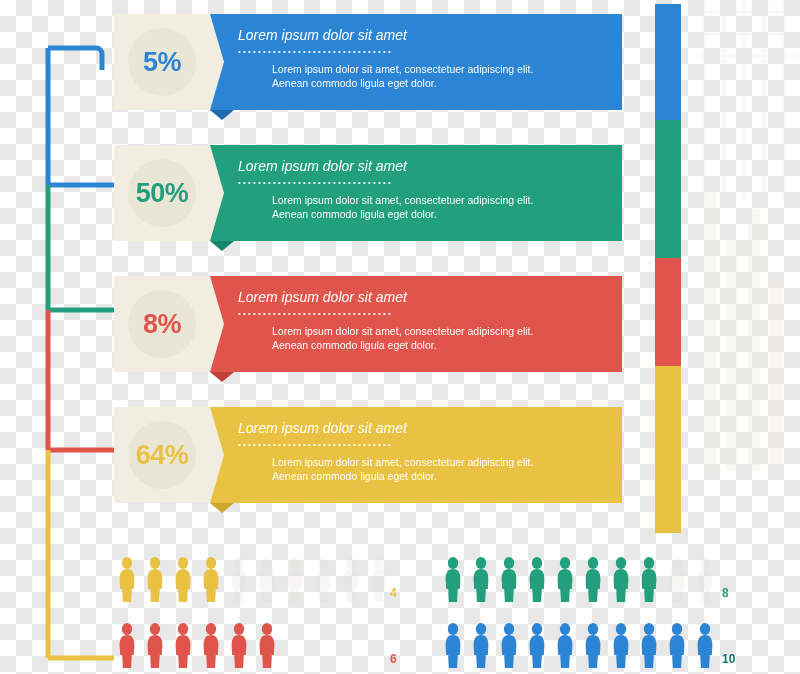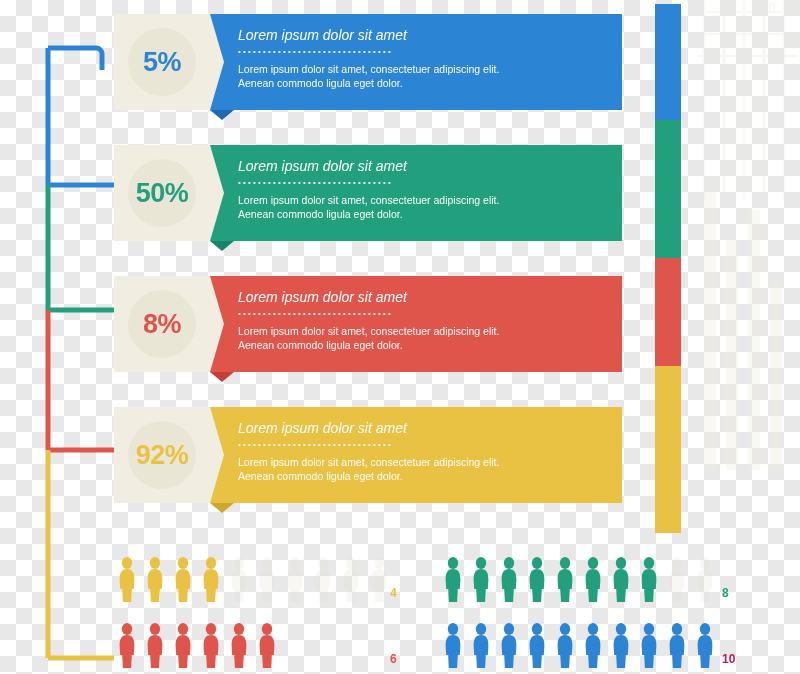--- a/index.html
+++ b/index.html
@@ -43,21 +43,21 @@
   }
   .notch{
     position:absolute;left:0;top:0;width:0;height:0;
     border-top:48px solid transparent;
     border-bottom:48px solid transparent;
     border-left:14px solid #f1eee1;
     z-index:4;
   }
   .bar-title{font-size:14px;margin:0 0 3px 0;line-height:18px;font-style:italic;}
   .dots{font-size:8px;letter-spacing:2.2px;line-height:10px;margin:2px 0 6px 0;opacity:.95;}
-  .bar-body{font-size:10.5px;line-height:13.5px;opacity:.97;}
+  .bar-body{font-size:10.5px;line-height:13.5px;opacity:.97;margin-left:34px;}
   .tail{
     position:absolute;left:0;width:0;height:0;
     border-left:12px solid transparent;
     border-right:12px solid transparent;
   }
 
   
   .stackbar{position:absolute;left:655px;top:4px;width:26px;}
   .stackseg{width:26px;}
 
@@ -139,21 +139,21 @@
         <div class="bar-body">Lorem ipsum dolor sit amet, consectetuer adipiscing elit.</div>
         <div class="bar-body">Aenean commodo ligula eget dolor.</div>
       </div>
       <div class="tail" style="top:96px;border-top:10px solid #c2403a;"></div>
     </div>
   </div>
 
   <div class="row" style="top:407px;">
     <div class="pct-box">
       <div class="pct-circle"></div>
-      <span class="pct-text" style="color:#eac243;">92%</span>
+      <span class="pct-text" style="color:#eac243;">64%</span>
     </div>
     <div class="bar-wrap">
       <div class="bar" style="background:#eac243;width:412px;">
         <div class="notch"></div>
         <div class="bar-title">Lorem ipsum dolor sit amet</div>
         <div class="dots">•••••••••••••••••••••••••••••••</div>
         <div class="bar-body">Lorem ipsum dolor sit amet, consectetuer adipiscing elit.</div>
         <div class="bar-body">Aenean commodo ligula eget dolor.</div>
       </div>
       <div class="tail" style="top:96px;border-top:10px solid #cfa72f;"></div>
@@ -342,15 +342,15 @@
         </svg></span>
       <span class="person" style="left: 224px; top: 0px; fill: rgb(44, 133, 212);"><svg viewBox="0 0 18 46" width="18" height="46">
           <ellipse cx="9" cy="7" rx="5.2" ry="6"></ellipse>
           <path d="M9 13 C3.6 13 1.6 17 1.6 23.5 L2.2 33 L4.2 33 L4.9 46 L13.1 46 L13.8 33 L15.8 33 L16.4 23.5 C16.4 17 14.4 13 9 13 Z"></path>
         </svg></span>
       <span class="person" style="left: 252px; top: 0px; fill: rgb(44, 133, 212);"><svg viewBox="0 0 18 46" width="18" height="46">
           <ellipse cx="9" cy="7" rx="5.2" ry="6"></ellipse>
           <path d="M9 13 C3.6 13 1.6 17 1.6 23.5 L2.2 33 L4.2 33 L4.9 46 L13.1 46 L13.8 33 L15.8 33 L16.4 23.5 C16.4 17 14.4 13 9 13 Z"></path>
         </svg></span>
     </div>
-  <div class="count" style="left:722px;top:652px;color:#be185d;">10</div>
+  <div class="count" style="left:722px;top:652px;color:#0f766e;">10</div>
 
 </div>
 
 </body></html>

